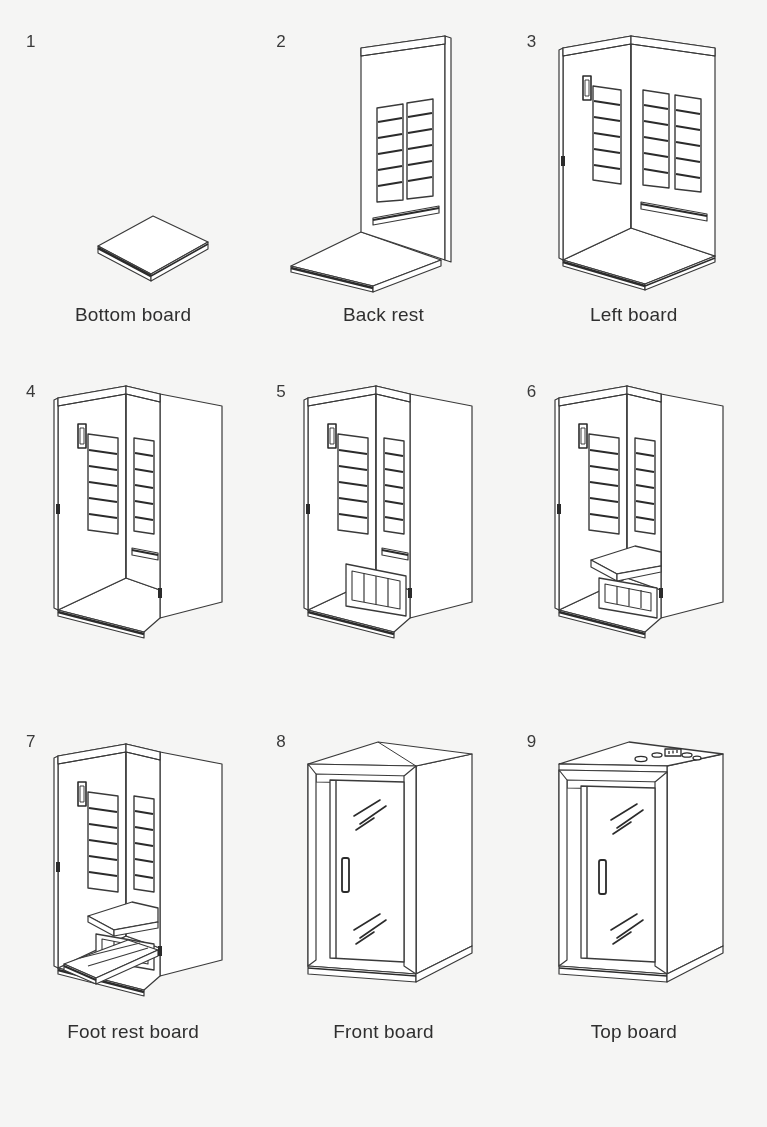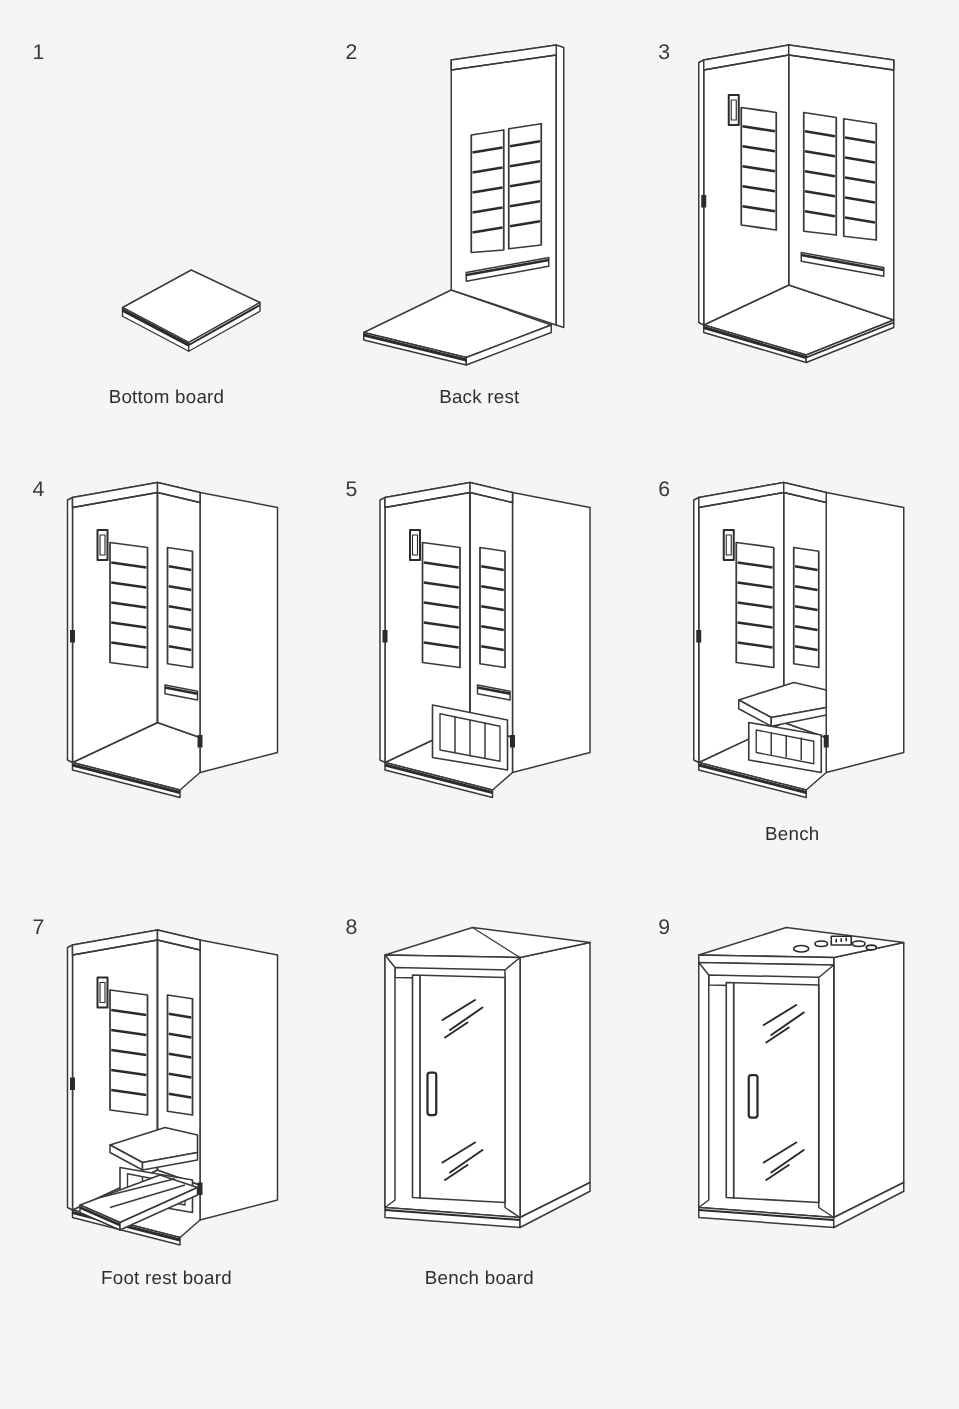--- a/index.html
+++ b/index.html
@@ -40,26 +40,26 @@
     height: 268px;
     display: flex;
     align-items: flex-end;
     justify-content: center;
   }
   .art svg { display: block; overflow: visible; }
   .caption {
     position: absolute;
     bottom: 42px; left: 0; right: 0;
     text-align: center;
-    font-size: 15px;
+    font-size: 19px;
     color: #2f2f2f;
     letter-spacing: 0.2px;
   }
   
-  .r3 .caption { bottom: 52px; }
+  .r3 .caption { bottom: 40px; }
   .r3 .art { height: 284px; }
 </style>
 </head>
 <body>
 
 <div id="sheet">
   <div class="grid">
 
     <div class="cell">
       <div class="step-num">1</div>
@@ -177,20 +177,21 @@
               <path d="M157,146 L181,150"></path>
             </g>
 
             <polygon points="122,174 188,186 188,193 122,181" fill="#ffffff"></polygon>
             <path d="M122,176 L188,188" stroke="#2b2b2b" stroke-width="2.2"></path>
 
             <rect x="42" y="128" width="4" height="10" fill="#2b2b2b" stroke="none"></rect>
           </g>
         </svg>
       </div>
+      <div class="caption">Left board</div>
     </div>
 
     <div class="cell">
       <div class="step-num">4</div>
       <div class="art">
         <svg width="230" height="266" viewBox="0 0 230 266">
           <g fill="none" stroke="#3a3a3a" stroke-width="1.2" stroke-linejoin="round">
 
             <polygon points="142,16 204,28 204,224 142,240" fill="#ffffff"></polygon>
 
@@ -334,21 +335,20 @@
             <g stroke="#3a3a3a" stroke-width="1.2">
               <path d="M98,208 L98,226"></path>
               <path d="M110,210 L110,228"></path>
               <path d="M122,212 L122,230"></path>
             </g>
             <rect x="38" y="126" width="4" height="10" fill="#2b2b2b" stroke="none"></rect>
             <rect x="140" y="210" width="4" height="10" fill="#2b2b2b" stroke="none"></rect>
           </g>
         </svg>
       </div>
-      <div class="caption">Bench</div>
     </div>
 
     <div class="cell r3">
       <div class="step-num">7</div>
       <div class="art">
         <svg width="230" height="280" viewBox="0 0 230 280">
           <g fill="none" stroke="#3a3a3a" stroke-width="1.2" stroke-linejoin="round">
             <polygon points="142,22 204,34 204,230 142,246" fill="#ffffff"></polygon>
             <polygon points="40,238 108,206 142,218 142,246 126,260" fill="#ffffff"></polygon>
             <polygon points="40,238 126,260 126,266 40,244" fill="#ffffff"></polygon>
@@ -442,21 +442,21 @@
             </g>
 
             <rect x="74" y="128" width="7" height="34" rx="2" fill="#ffffff" stroke="#2b2b2b" stroke-width="1.8"></rect>
 
             <polygon points="40,236 148,244 148,252 40,244" fill="#ffffff"></polygon>
             <polygon points="148,244 204,216 204,223 148,252" fill="#ffffff"></polygon>
             <path d="M40,238 L148,246" stroke="#2b2b2b" stroke-width="1.6"></path>
           </g>
         </svg>
       </div>
-      <div class="caption">Bench board</div>
+      <div class="caption">Front board</div>
     </div>
 
     <div class="cell r3">
       <div class="step-num">9</div>
       <div class="art">
         <svg width="230" height="280" viewBox="0 0 230 280">
           <g fill="none" stroke="#3a3a3a" stroke-width="1.2" stroke-linejoin="round">
 
             <polygon points="148,36 204,24 204,216 148,244" fill="#ffffff"></polygon>
 
@@ -491,16 +491,17 @@
               <path d="M98,208 L124,190"></path>
               <path d="M94,214 L112,202"></path>
             </g>
             <rect x="80" y="130" width="7" height="34" rx="2" fill="#ffffff" stroke="#2b2b2b" stroke-width="1.8"></rect>
             <polygon points="40,236 148,244 148,252 40,244" fill="#ffffff"></polygon>
             <polygon points="148,244 204,216 204,223 148,252" fill="#ffffff"></polygon>
             <path d="M40,238 L148,246" stroke="#2b2b2b" stroke-width="1.6"></path>
           </g>
         </svg>
       </div>
+      <div class="caption">Top board</div>
     </div>
 
   </div>
 </div>
 
 </body></html>

